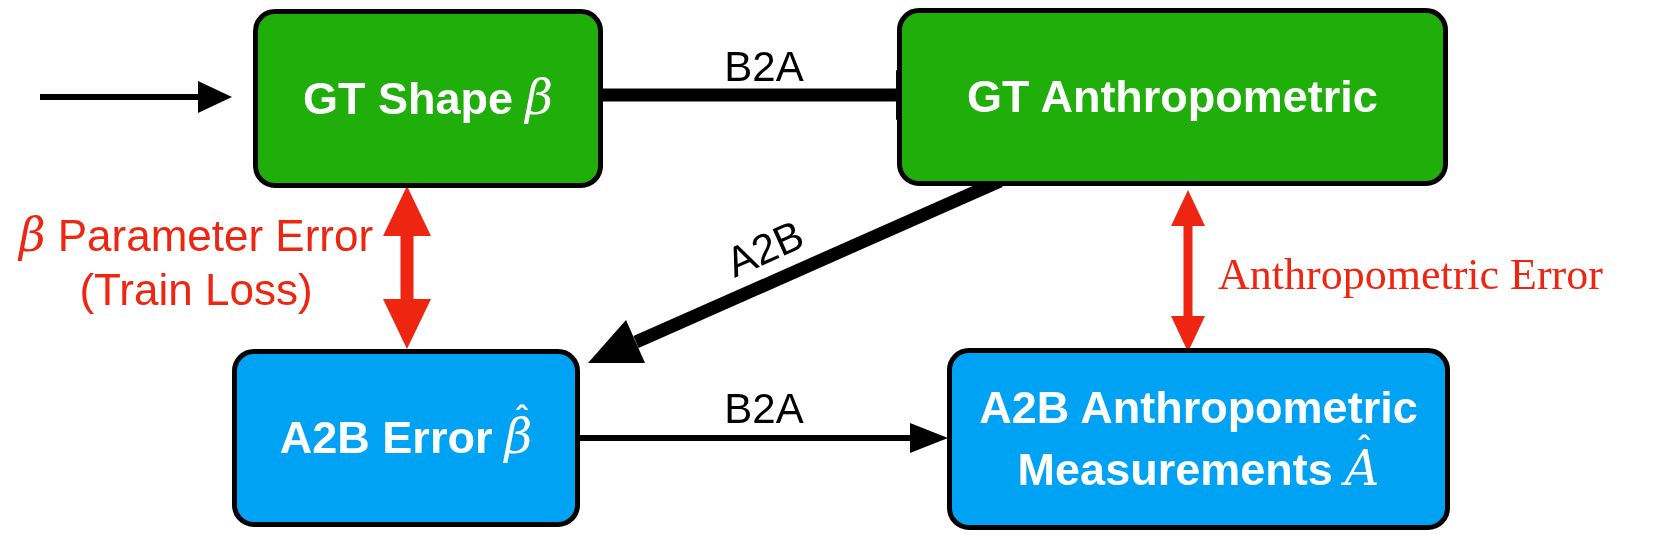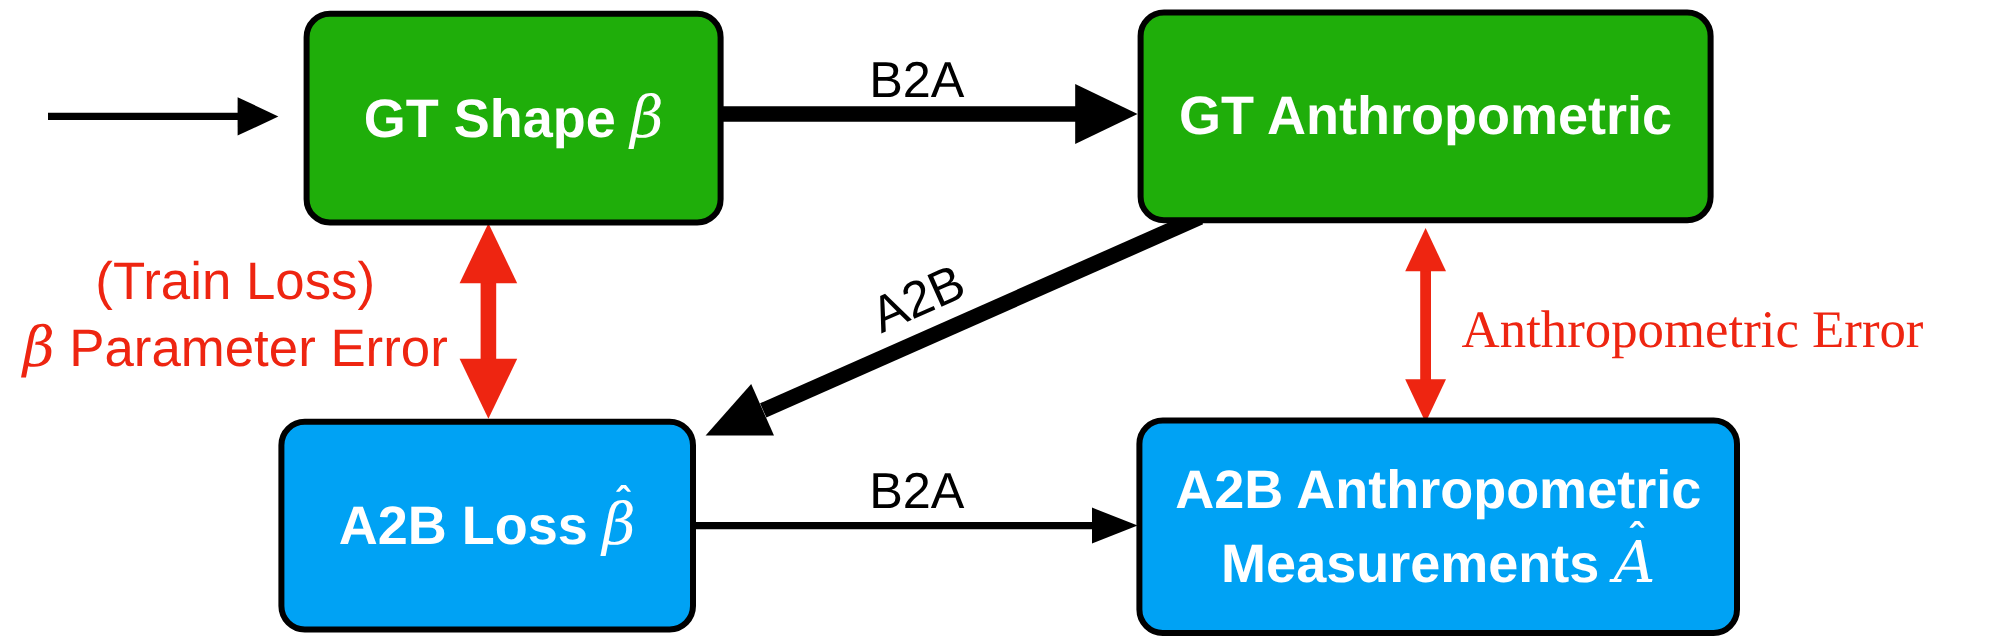--- a/index.html
+++ b/index.html
@@ -30,21 +30,21 @@
     font-weight: bold;
     font-size: 45px;
     text-align: center;
     line-height: 62px;
     z-index: 2;
   }
   .box.green { background: #1fae0a; }
   .box.blue  { background: #00a2f4; }
 
   #box-gt-shape   { left: 230px; top: 9px;   width: 350px; height: 179px; margin-left: 23px; }
-  #box-gt-anthro  { left: 948px; top: 8px;   width: 480px; height: 178px; }
+  #box-gt-anthro  { left: 897px; top: 8px;   width: 551px; height: 178px; }
   #box-a2b-shape  { left: 232px; top: 349px; width: 348px; height: 178px; }
   #box-a2b-anthro { left: 947px; top: 348px; width: 503px; height: 182px; text-align: center; }
 
   .line { white-space: nowrap; }
 
   .sym-wrap {
     position: relative;
     display: inline-block;
     margin-left: 12px;
     font-family: "DejaVu Serif", serif;
@@ -132,39 +132,39 @@
       <span>GT Shape</span><span class="sym-wrap"><span>β</span></span>
     </div>
   </div>
 
   <div id="box-gt-anthro" class="box green">
     <div class="line">GT Anthropometric</div>
   </div>
 
   <div id="box-a2b-shape" class="box blue">
     <div class="line">
-      <span>A2B Loss</span><span class="sym-wrap"><span class="hat hat-beta">ˆ</span><span>β</span></span>
+      <span>A2B Error</span><span class="sym-wrap"><span class="hat hat-beta">ˆ</span><span>β</span></span>
     </div>
   </div>
 
   <div id="box-a2b-anthro" class="box blue">
     <div class="line">A2B Anthropometric</div>
     <div class="line">
       <span>Measurements</span><span class="sym-wrap"><span class="hat">ˆ</span><span>A</span></span>
     </div>
   </div>
 
   <div id="label-b2a-top" class="arrow-label">B2A</div>
 
   <div id="label-a2b-diag" class="arrow-label">A2B</div>
 
   <div id="label-b2a-bottom" class="arrow-label">B2A</div>
 
   <div id="label-beta-error" class="error-label">
-    <div class="line">(Train Loss)</div>
     <div class="line">
       <span class="error-sym">β</span><span> Parameter Error</span>
     </div>
+    <div class="line">(Train Loss)</div>
   </div>
 
   <div id="label-anthro-error" class="error-label">Anthropometric Error</div>
 
 </div>
 
 </body></html>

